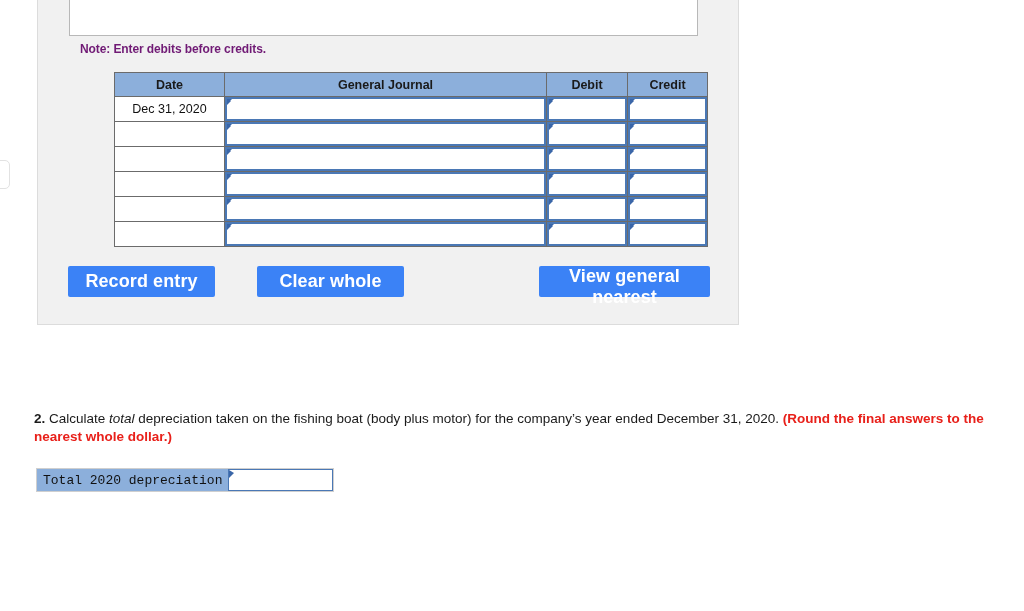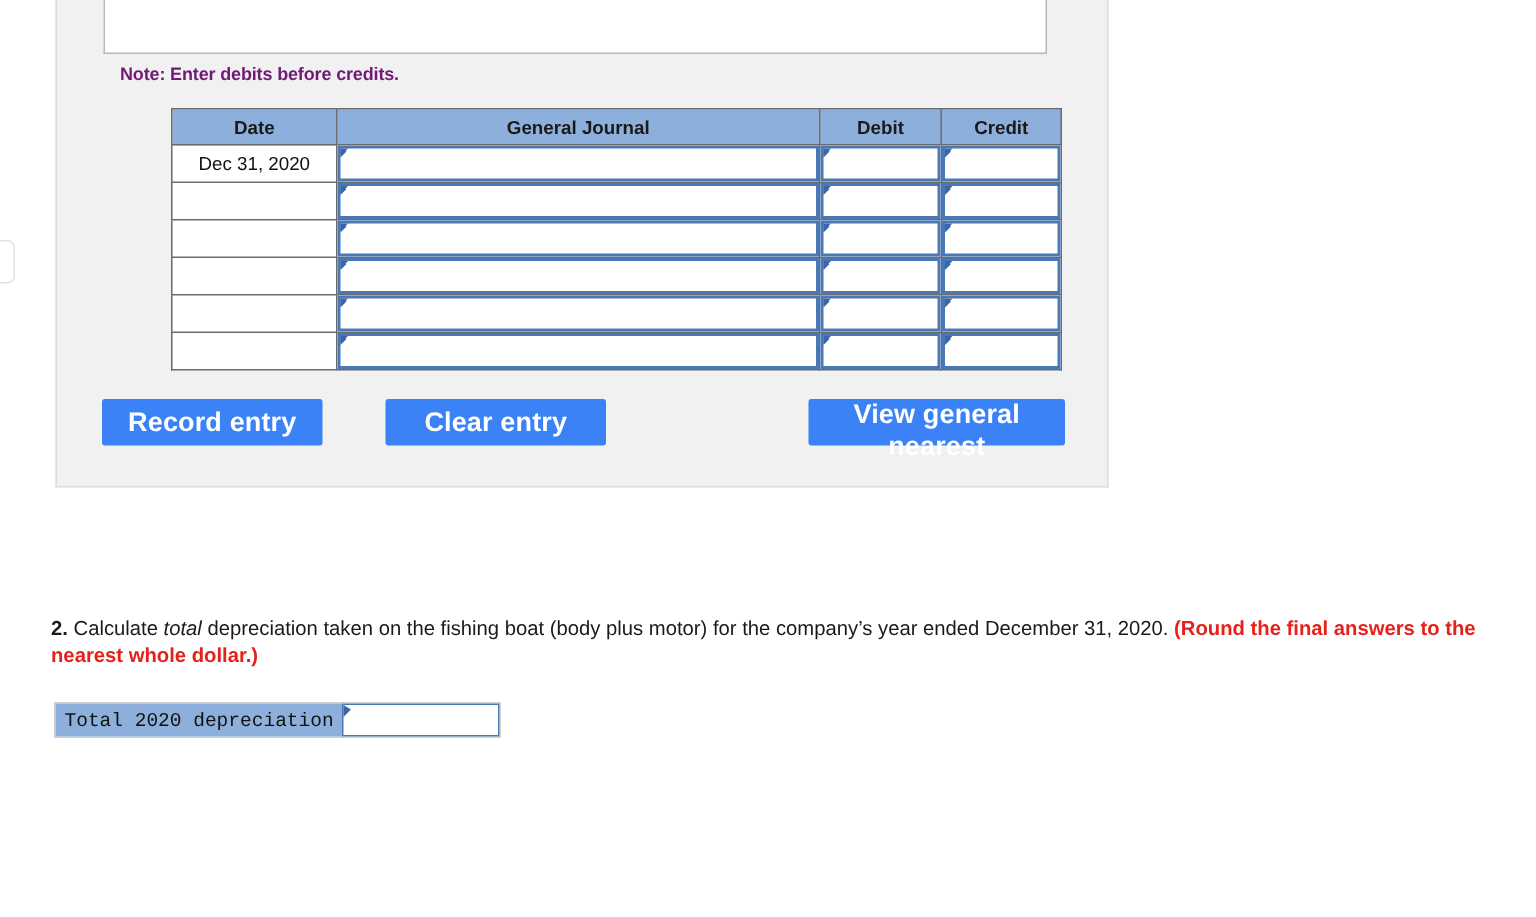--- a/index.html
+++ b/index.html
@@ -306,21 +306,21 @@
           <div class="cell-input"></div>
         </td>
         <td class="input-cell">
           <div class="cell-input"></div>
         </td>
       </tr>
     </tbody>
   </table>
 
   <button class="btn btn-record">Record entry</button>
-  <button class="btn btn-clear">Clear entry</button>
+  <button class="btn btn-clear">Clear whole</button>
   <button class="btn btn-view">View general nearest</button>
 </div>
 
 <div class="question-block">
   <span class="q-num">2.</span><span> Calculate </span><span class="q-italic">total</span><span> depreciation taken on the fishing boat (body plus motor) for the company’s year ended December 31, 2020. </span><span class="q-red">(Round the final answers to the nearest whole dollar.)</span>
 </div>
 
 <div class="answer-row">
   <div class="answer-label">Total 2020 depreciation</div>
   <div class="answer-input"></div>

